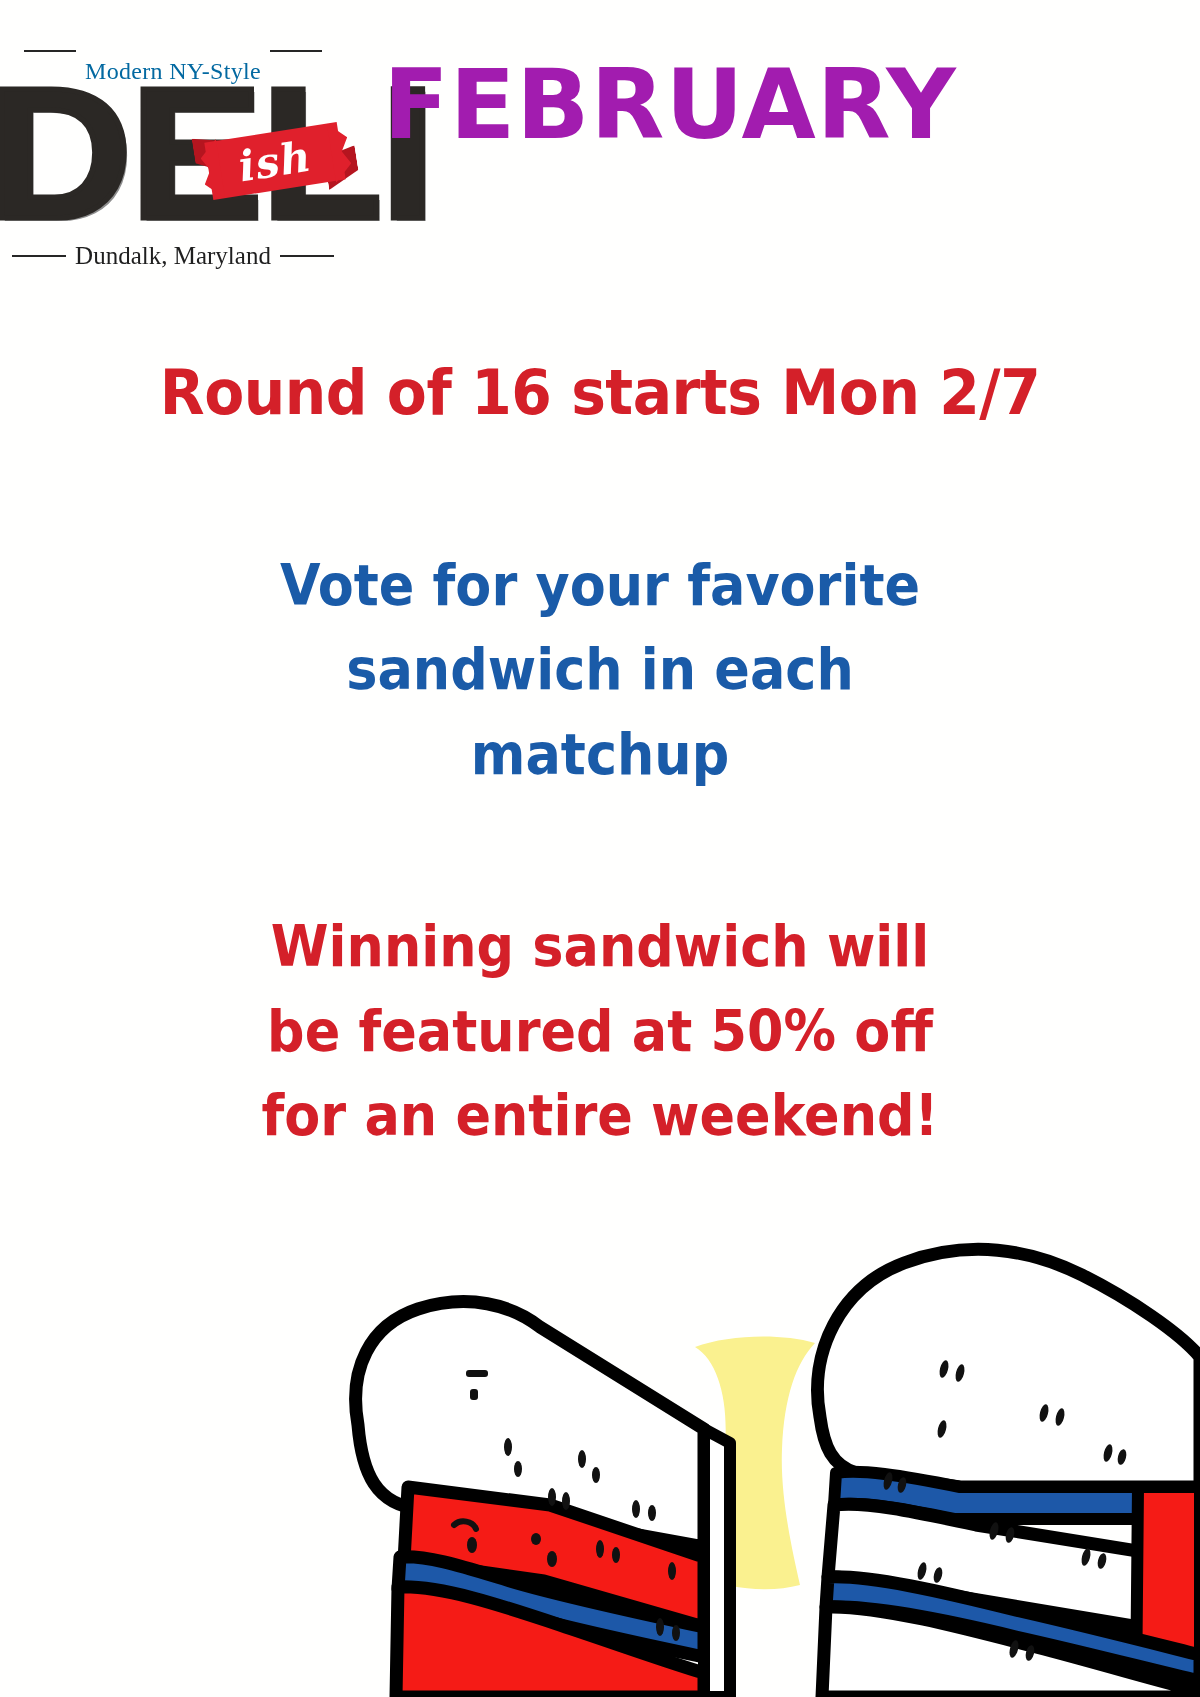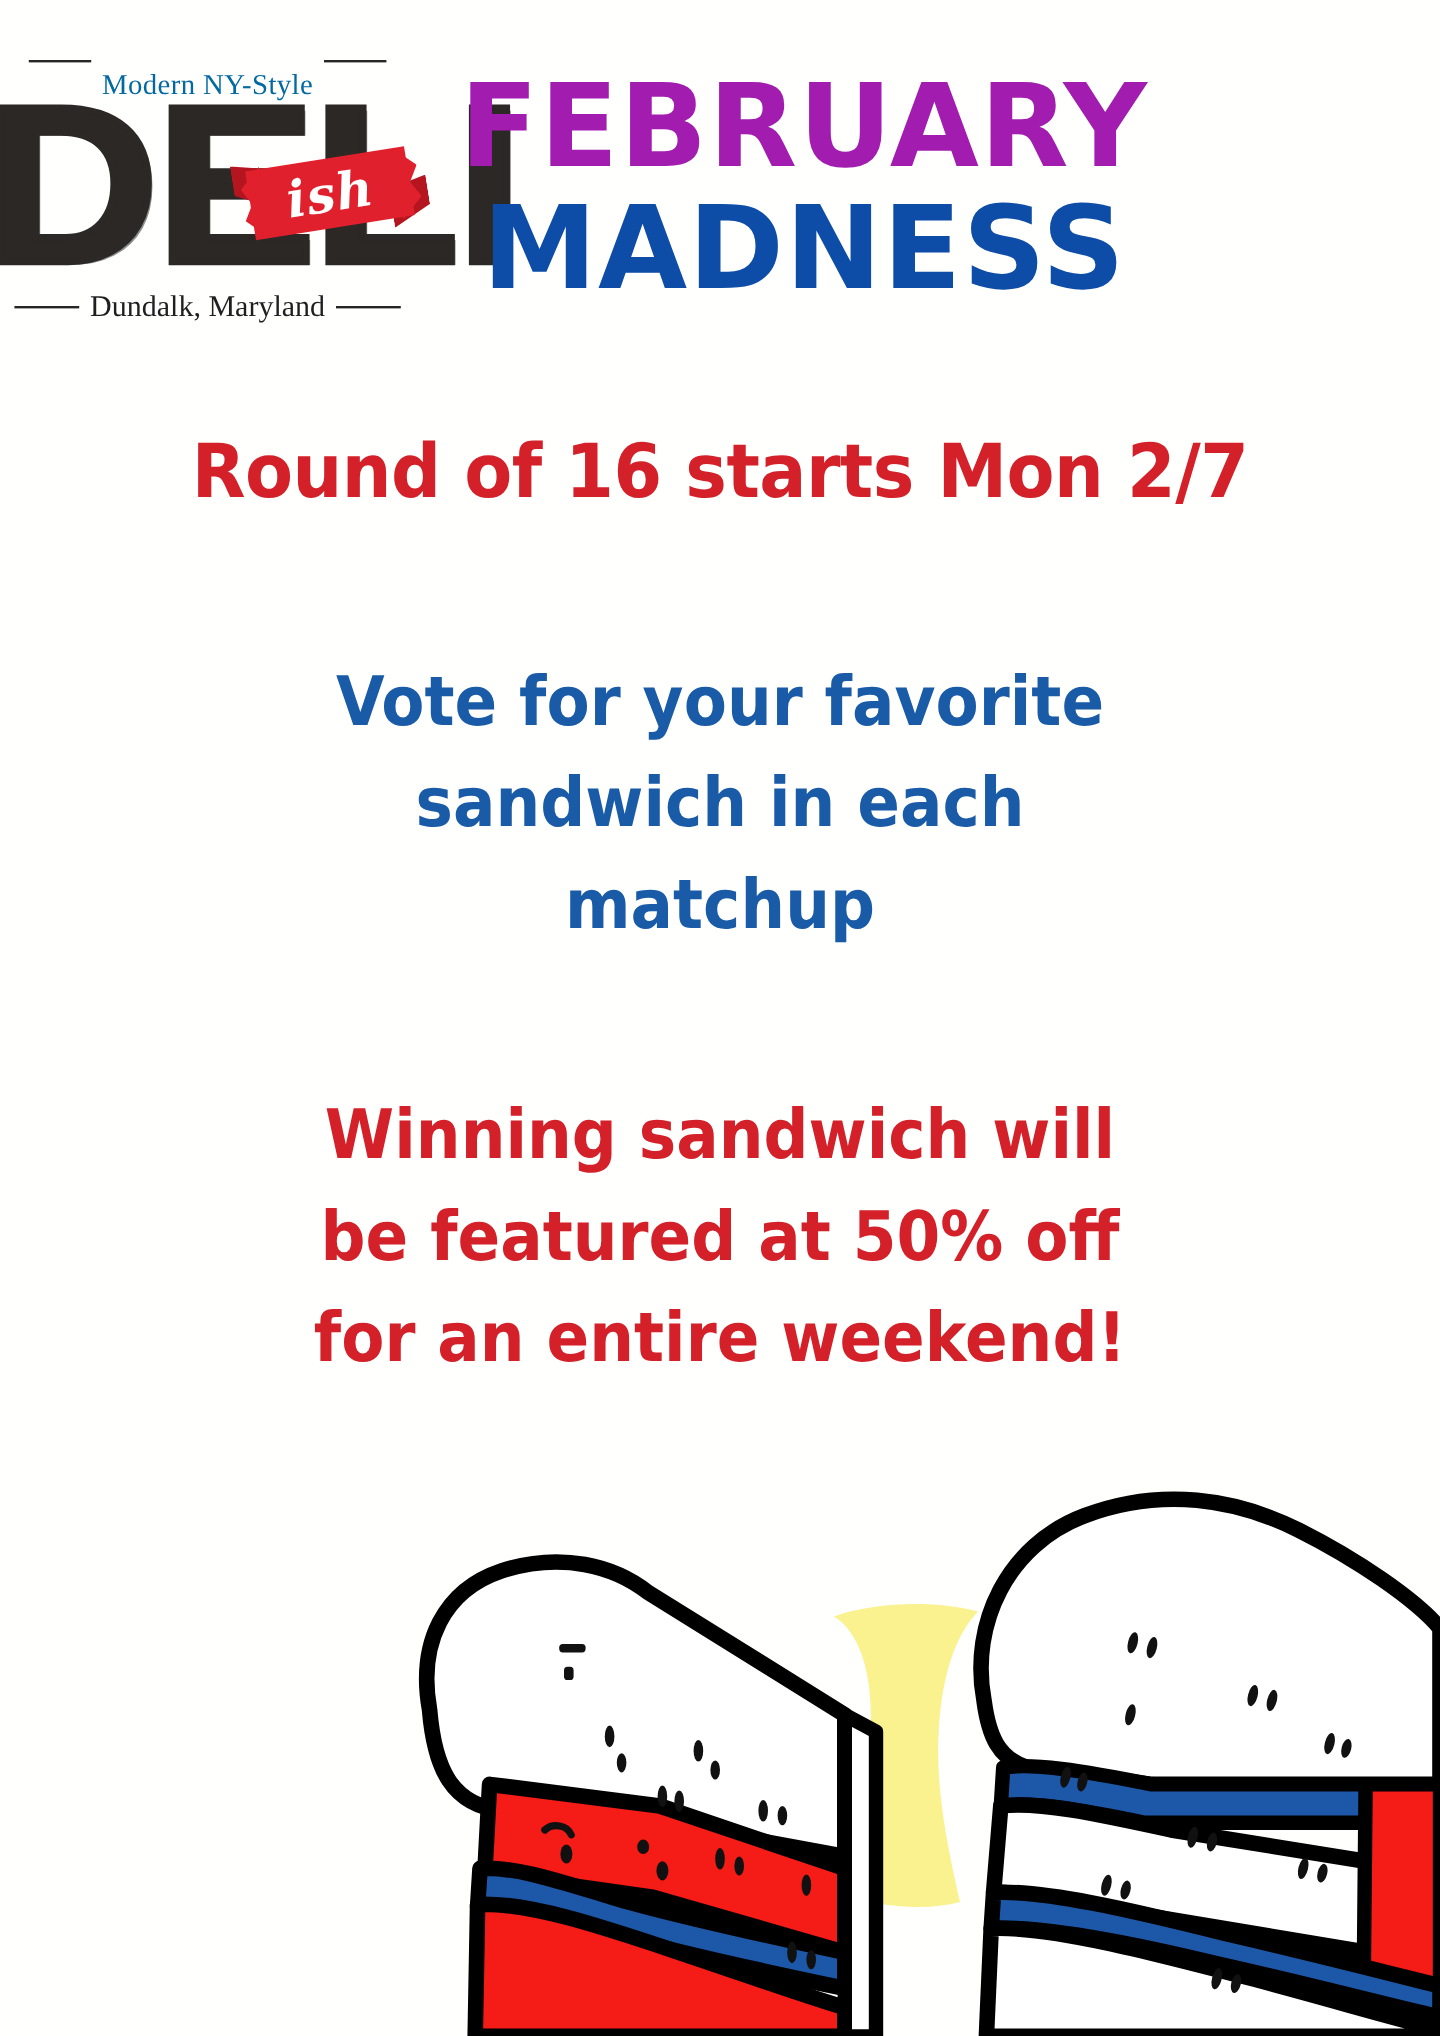--- a/index.html
+++ b/index.html
@@ -261,21 +261,20 @@
     <div class="logo-bottom-line">
       <span class="rule"></span>
       <span class="logo-location">Dundalk, Maryland</span>
       <span class="rule"></span>
     </div>
 
   </div>
 
   <div class="title-block">
     <div class="title-line red">FEBRUARY</div>
-    <div class="title-line blue">MADNESS</div>
   </div>
 
 </div>
 
 <div class="copy">
 
   <div class="headline-date">Round of 16 starts Mon 2/7</div>
 
   <div class="block-vote">
     <div>Vote for your favorite</div>

